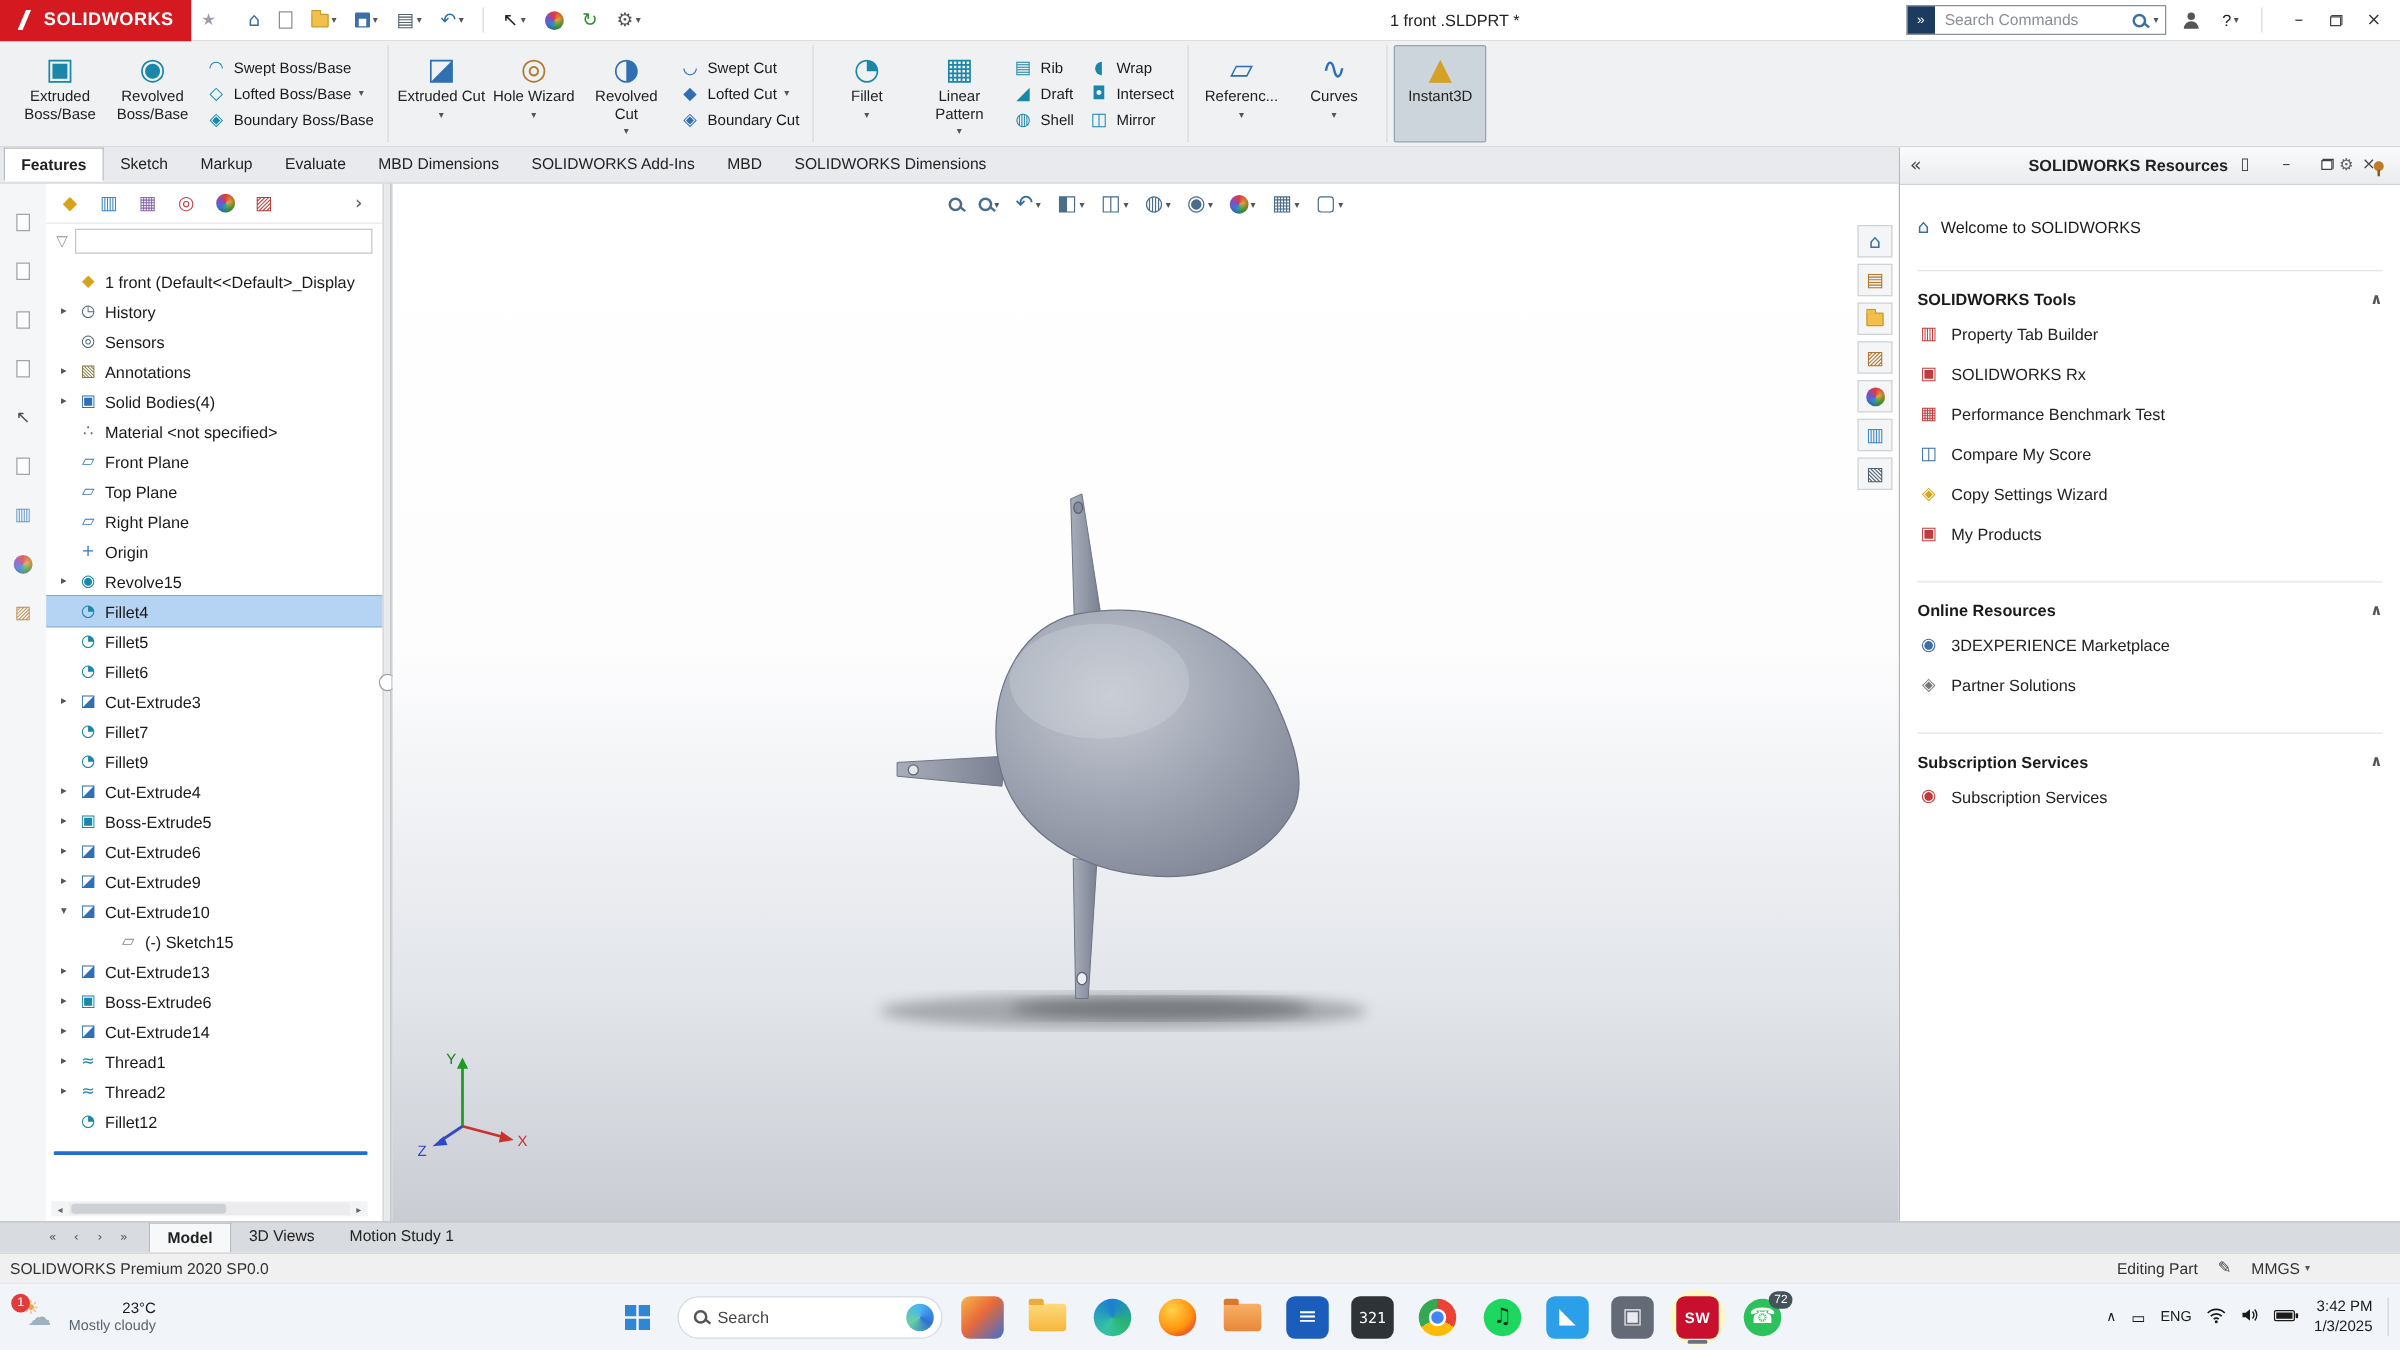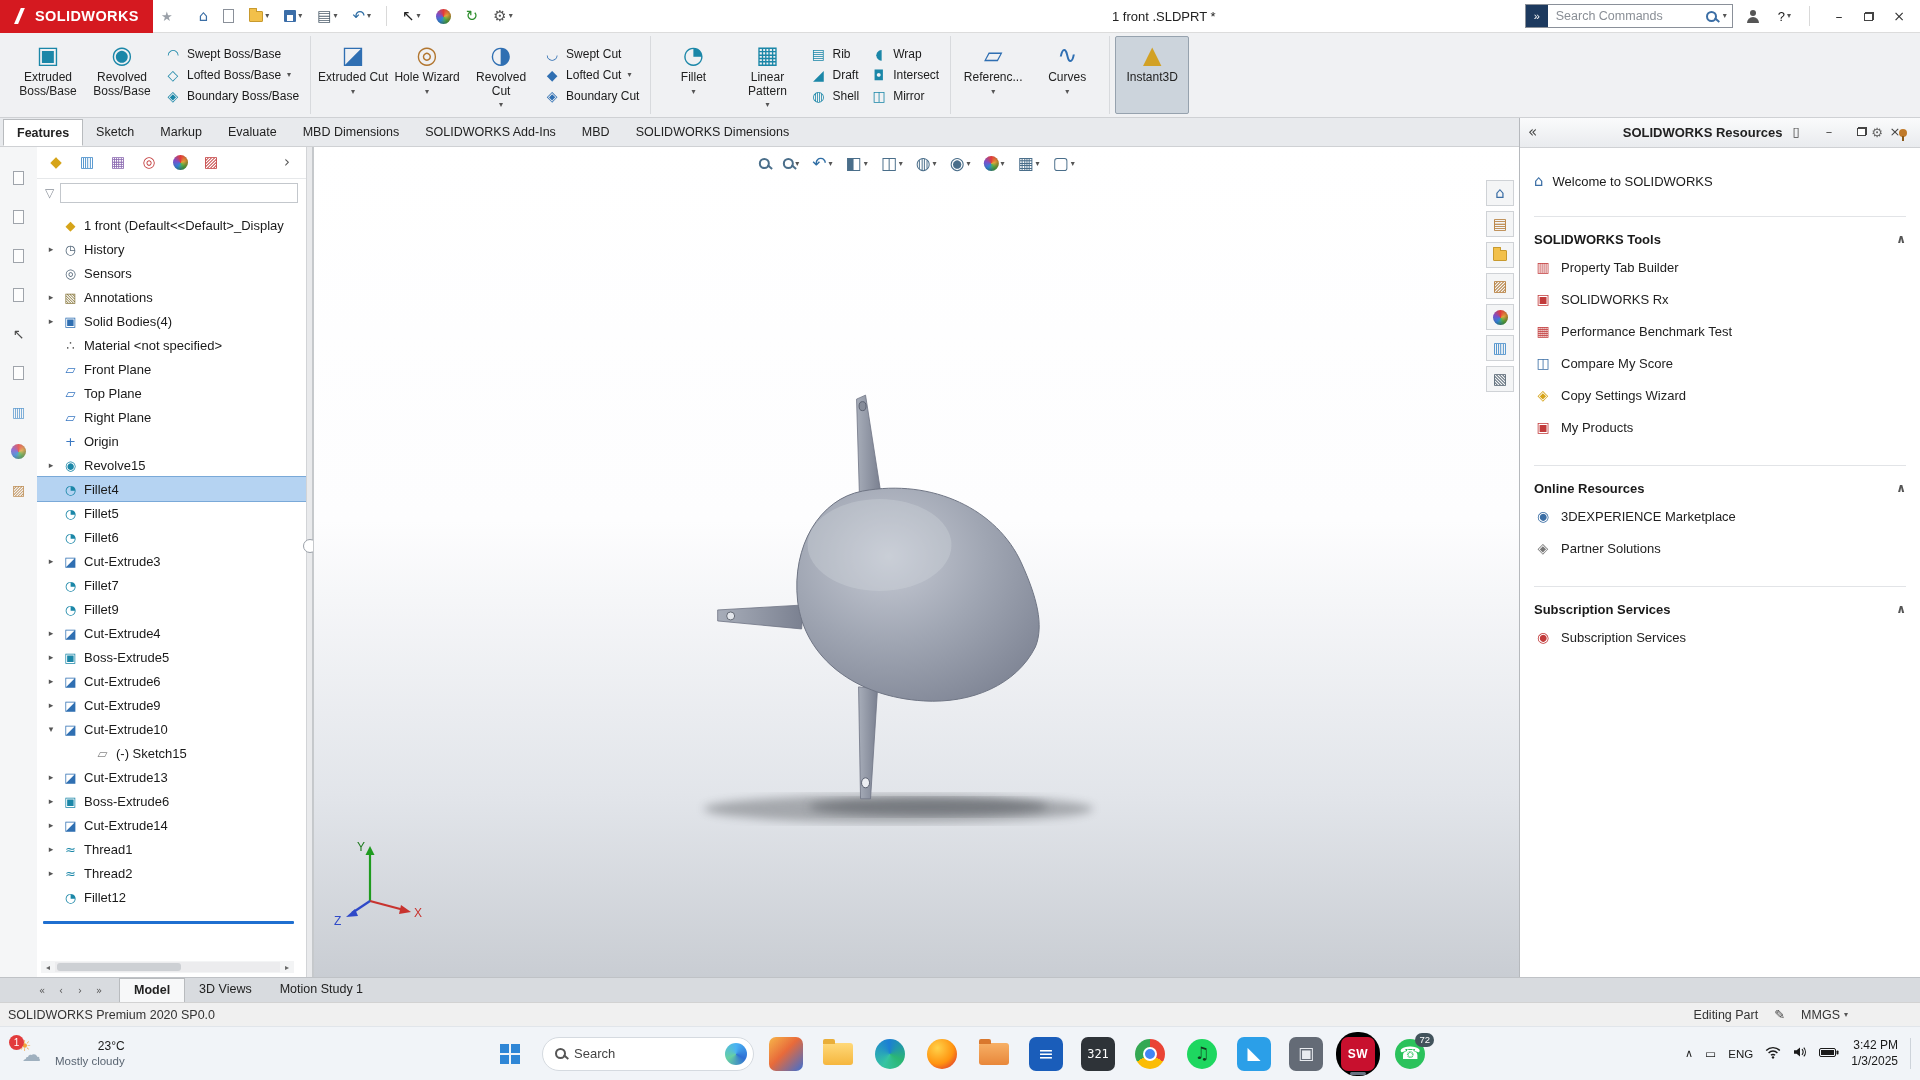--- a/index.html
+++ b/index.html
@@ -56,21 +56,21 @@
   .rbig .gicon{height:30px;font-size:24px;}
   .rbig .lbl{line-height:1.13;margin-top:1px;}
   .rbig .caret{margin-top:3px;}
   .rbig.active{background:#ccd4dc;border-color:#96a2ae;}
   .rstack{display:flex;flex-direction:column;justify-content:center;gap:7px;padding:0 6px;}
   .rsmall{display:flex;align-items:center;gap:6px;font-size:12px;white-space:nowrap;}
   .rsmall .gicon{font-size:14px;width:16px;}
 
   
   #tabrow{position:absolute;top:118px;left:0;width:1519px;height:29px;background:#e8eaed;border-bottom:1px solid #cfd1d4;display:flex;align-items:flex-end;padding-left:3px;}
-  #tabs{display:flex;align-items:center;height:100%;}
+  #tabs{display:flex;align-items:flex-start;height:100%;}
   .tab{padding:0 13px;height:27px;line-height:26px;font-size:12.5px;color:#222;}
   .tab.active{background:#fff;border:1px solid #b8bbbe;border-bottom:1px solid #fff;font-weight:700;}
   .tabrow-controls{position:absolute;right:16px;top:121px;display:flex;gap:15px;align-items:center;z-index:5;}
   .trc{display:flex;align-items:center;justify-content:center;width:18px;height:20px;}
   .trc .gicon{font-size:13px;color:#444;}
 
   
   #dock{position:absolute;left:0;top:147px;width:37px;height:830px;background:#f5f6f7;display:flex;flex-direction:column;align-items:center;padding-top:20px;gap:17px;}
   .dock-btn{width:24px;height:22px;display:flex;align-items:center;justify-content:center;opacity:.8;}
 
@@ -140,21 +140,21 @@
   .tb-weather{position:absolute;left:6px;top:0;height:100%;display:flex;align-items:center;gap:9px;padding:0 10px;}
   .w-ico{position:relative;width:30px;height:28px;font-family:"DejaVu Sans",sans-serif;flex:none;}
   .sun{position:absolute;left:2px;top:-1px;color:#f2a33c;font-size:15px;}
   .cloud{position:absolute;left:6px;top:5px;color:#9fb0bf;font-size:19px;}
   .w-badge{position:absolute;left:-7px;top:-5px;background:#e23b3c;color:#fff;border-radius:50%;width:15px;height:15px;font-size:10px;display:flex;align-items:center;justify-content:center;font-family:"Liberation Sans",sans-serif;}
   .w-txt{display:flex;flex-direction:column;line-height:1.25;}
   .w-temp{font-size:12px;color:#1a1a1a;text-align:right;}
   .w-desc{font-size:11.5px;color:#5a6572;}
   .tb-center{position:absolute;left:50%;transform:translateX(-50%);top:0;height:100%;display:flex;align-items:center;gap:10px;}
   .tb-app{width:44px;height:44px;border-radius:6px;display:flex;align-items:center;justify-content:center;position:relative;flex:none;}
-  .tb-app.active{background:#000000;border-radius:21px;}
+  .tb-app.active{background:#fef9c3;border-radius:21px;}
   .tb-ind{position:absolute;bottom:1px;left:50%;transform:translateX(-50%);width:16px;height:3px;border-radius:2px;background:#687282;}
   .win-grid{display:grid;grid-template-columns:9px 9px;grid-template-rows:9px 9px;gap:2px;}
   .win-grid i{background:#2f86d6;display:block;}
   .tb-search{width:212px;height:34px;border-radius:17px;background:#fff;border:1px solid #d5dae0;display:flex;align-items:center;padding:0 6px 0 12px;gap:8px;font-size:13px;color:#444;flex:none;}
   .tb-search .ico-mag{color:#555;flex:none;}
   .tb-search .hl{margin-left:auto;width:22px;height:22px;border-radius:50%;background:conic-gradient(#4ab3f4,#2f6fd4,#67d0a3,#4ab3f4);flex:none;}
   #tb-apps{display:flex;gap:8px;}
   .tile{width:34px;height:34px;border-radius:7px;display:flex;align-items:center;justify-content:center;font-size:20px;position:relative;}
   .tile .gicon{font-size:17px;}
   .t-photo{background:linear-gradient(135deg,#f7b64a,#e86a3a 45%,#3b6fd4);}

